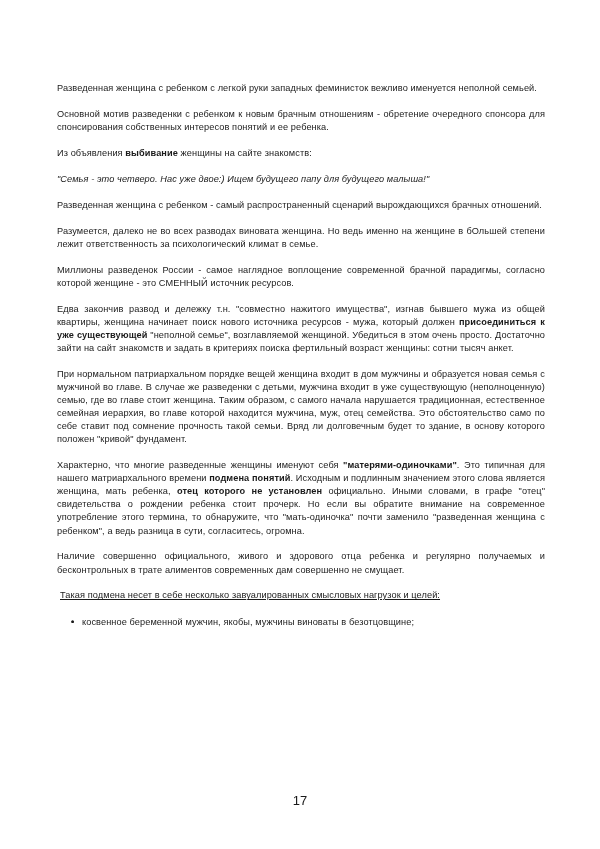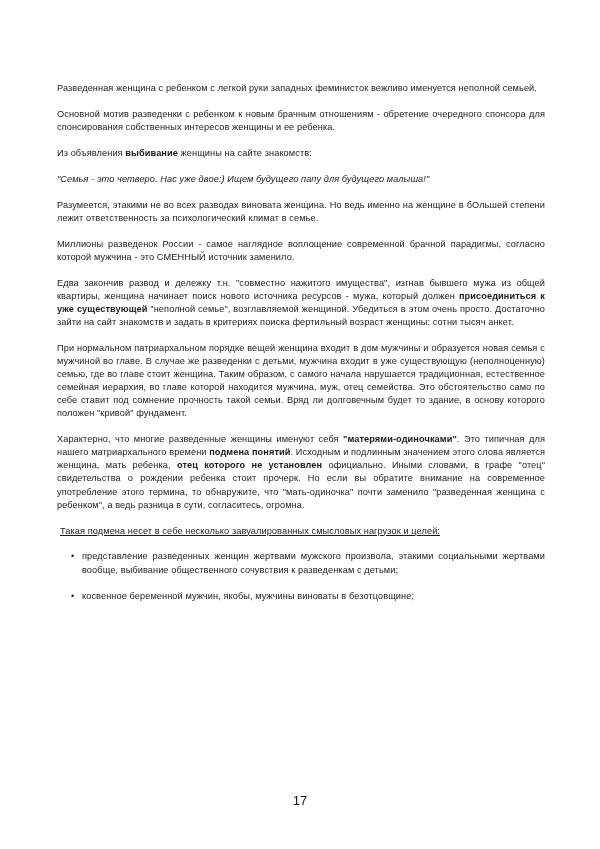--- a/index.html
+++ b/index.html
@@ -74,29 +74,31 @@
     color: #1a1a1a;
   }
 </style>
 </head>
 <body>
 
 <div class="page">
   <div class="content">
     <div id="paragraph-host">
         <p class="para"><span>Разведенная женщина с ребенком с легкой руки западных феминисток вежливо именуется неполной семьей.</span></p>
-        <p class="para"><span>Основной мотив разведенки с ребенком к новым брачным отношениям - обретение очередного спонсора для спонсирования собственных интересов женщины и ее ребенка.</span></p>
+        <p class="para"><span>Основной мотив разведенки с ребенком к новым брачным отношениям - обретение очередного спонсора для спонсирования собственных интересов понятий и ее ребенка.</span></p>
         <p class="para"><span>Из объявления </span><b>выбивание</b><span> женщины на сайте знакомств:</span></p>
         <p class="para quote"><span>"Семья - это четверо. Нас уже двое:) Ищем будущего папу для будущего малыша!"</span></p>
-        <p class="para"><span>Разумеется, этакими не во всех разводах виновата женщина. Но ведь именно на женщине в бОльшей степени лежит ответственность за психологический климат в семье.</span></p>
-        <p class="para"><span>Миллионы разведенок России - самое наглядное воплощение современной брачной парадигмы, согласно которой мужчина - это СМЕННЫЙ источник заменило.</span></p>
+        <p class="para"><span>Разведенная женщина с ребенком - самый распространенный сценарий вырождающихся брачных отношений.</span></p>
+        <p class="para"><span>Разумеется, далеко не во всех разводах виновата женщина. Но ведь именно на женщине в бОльшей степени лежит ответственность за психологический климат в семье.</span></p>
+        <p class="para"><span>Миллионы разведенок России - самое наглядное воплощение современной брачной парадигмы, согласно которой женщине - это СМЕННЫЙ источник ресурсов.</span></p>
         <p class="para"><span>Едва закончив развод и дележку т.н. "совместно нажитого имущества", изгнав бывшего мужа из общей квартиры, женщина начинает поиск нового источника ресурсов - мужа, который должен </span><b>присоединиться к уже существующей</b><span> "неполной семье", возглавляемой женщиной. Убедиться в этом очень просто. Достаточно зайти на сайт знакомств и задать в критериях поиска фертильный возраст женщины: сотни тысяч анкет.</span></p>
         <p class="para"><span>При нормальном патриархальном порядке вещей женщина входит в дом мужчины и образуется новая семья с мужчиной во главе. В случае же разведенки с детьми, мужчина входит в уже существующую (неполноценную) семью, где во главе стоит женщина. Таким образом, с самого начала нарушается традиционная, естественное семейная иерархия, во главе которой находится мужчина, муж, отец семейства. Это обстоятельство само по себе ставит под сомнение прочность такой семьи. Вряд ли долговечным будет то здание, в основу которого положен "кривой" фундамент.</span></p>
         <p class="para"><span>Характерно, что многие разведенные женщины именуют себя </span><b>"матерями-одиночками"</b><span>. Это типичная для нашего матриархального времени </span><b>подмена понятий</b><span>. Исходным и подлинным значением этого слова является женщина, мать ребенка, </span><b>отец которого не установлен</b><span> официально. Иными словами, в графе "отец" свидетельства о рождении ребенка стоит прочерк. Но если вы обратите внимание на современное употребление этого термина, то обнаружите,   что "мать-одиночка" почти заменило "разведенная женщина с ребенком", а ведь разница в сути, согласитесь, огромна.</span></p>
+        <p class="para"><span>Наличие совершенно официального, живого и здорового отца ребенка и регулярно получаемых и бесконтрольных в трате алиментов современных дам совершенно не смущает.</span></p>
         <p class="para indented"><span>Такая подмена несет в себе несколько завуалированных смысловых нагрузок и целей:</span></p>
       </div>
     <ul class="bullets" id="bullet-host">
-        <li class="bullet"><span class="bullet-marker">•</span><span><span>представление разведенных женщин жертвами мужского произвола, этакими социальными жертвами вообще, выбивание общественного сочувствия к разведенкам с детьми;</span></span></li>
+        <li class="bullet"><span class="bullet-marker">•</span></li>
         <li class="bullet"><span class="bullet-marker">•</span><span><span>косвенное беременной мужчин, якобы, мужчины виноваты в безотцовщине;</span></span></li>
       </ul>
   </div>
   <div class="page-number">17</div>
 </div>
 
 </body></html>

